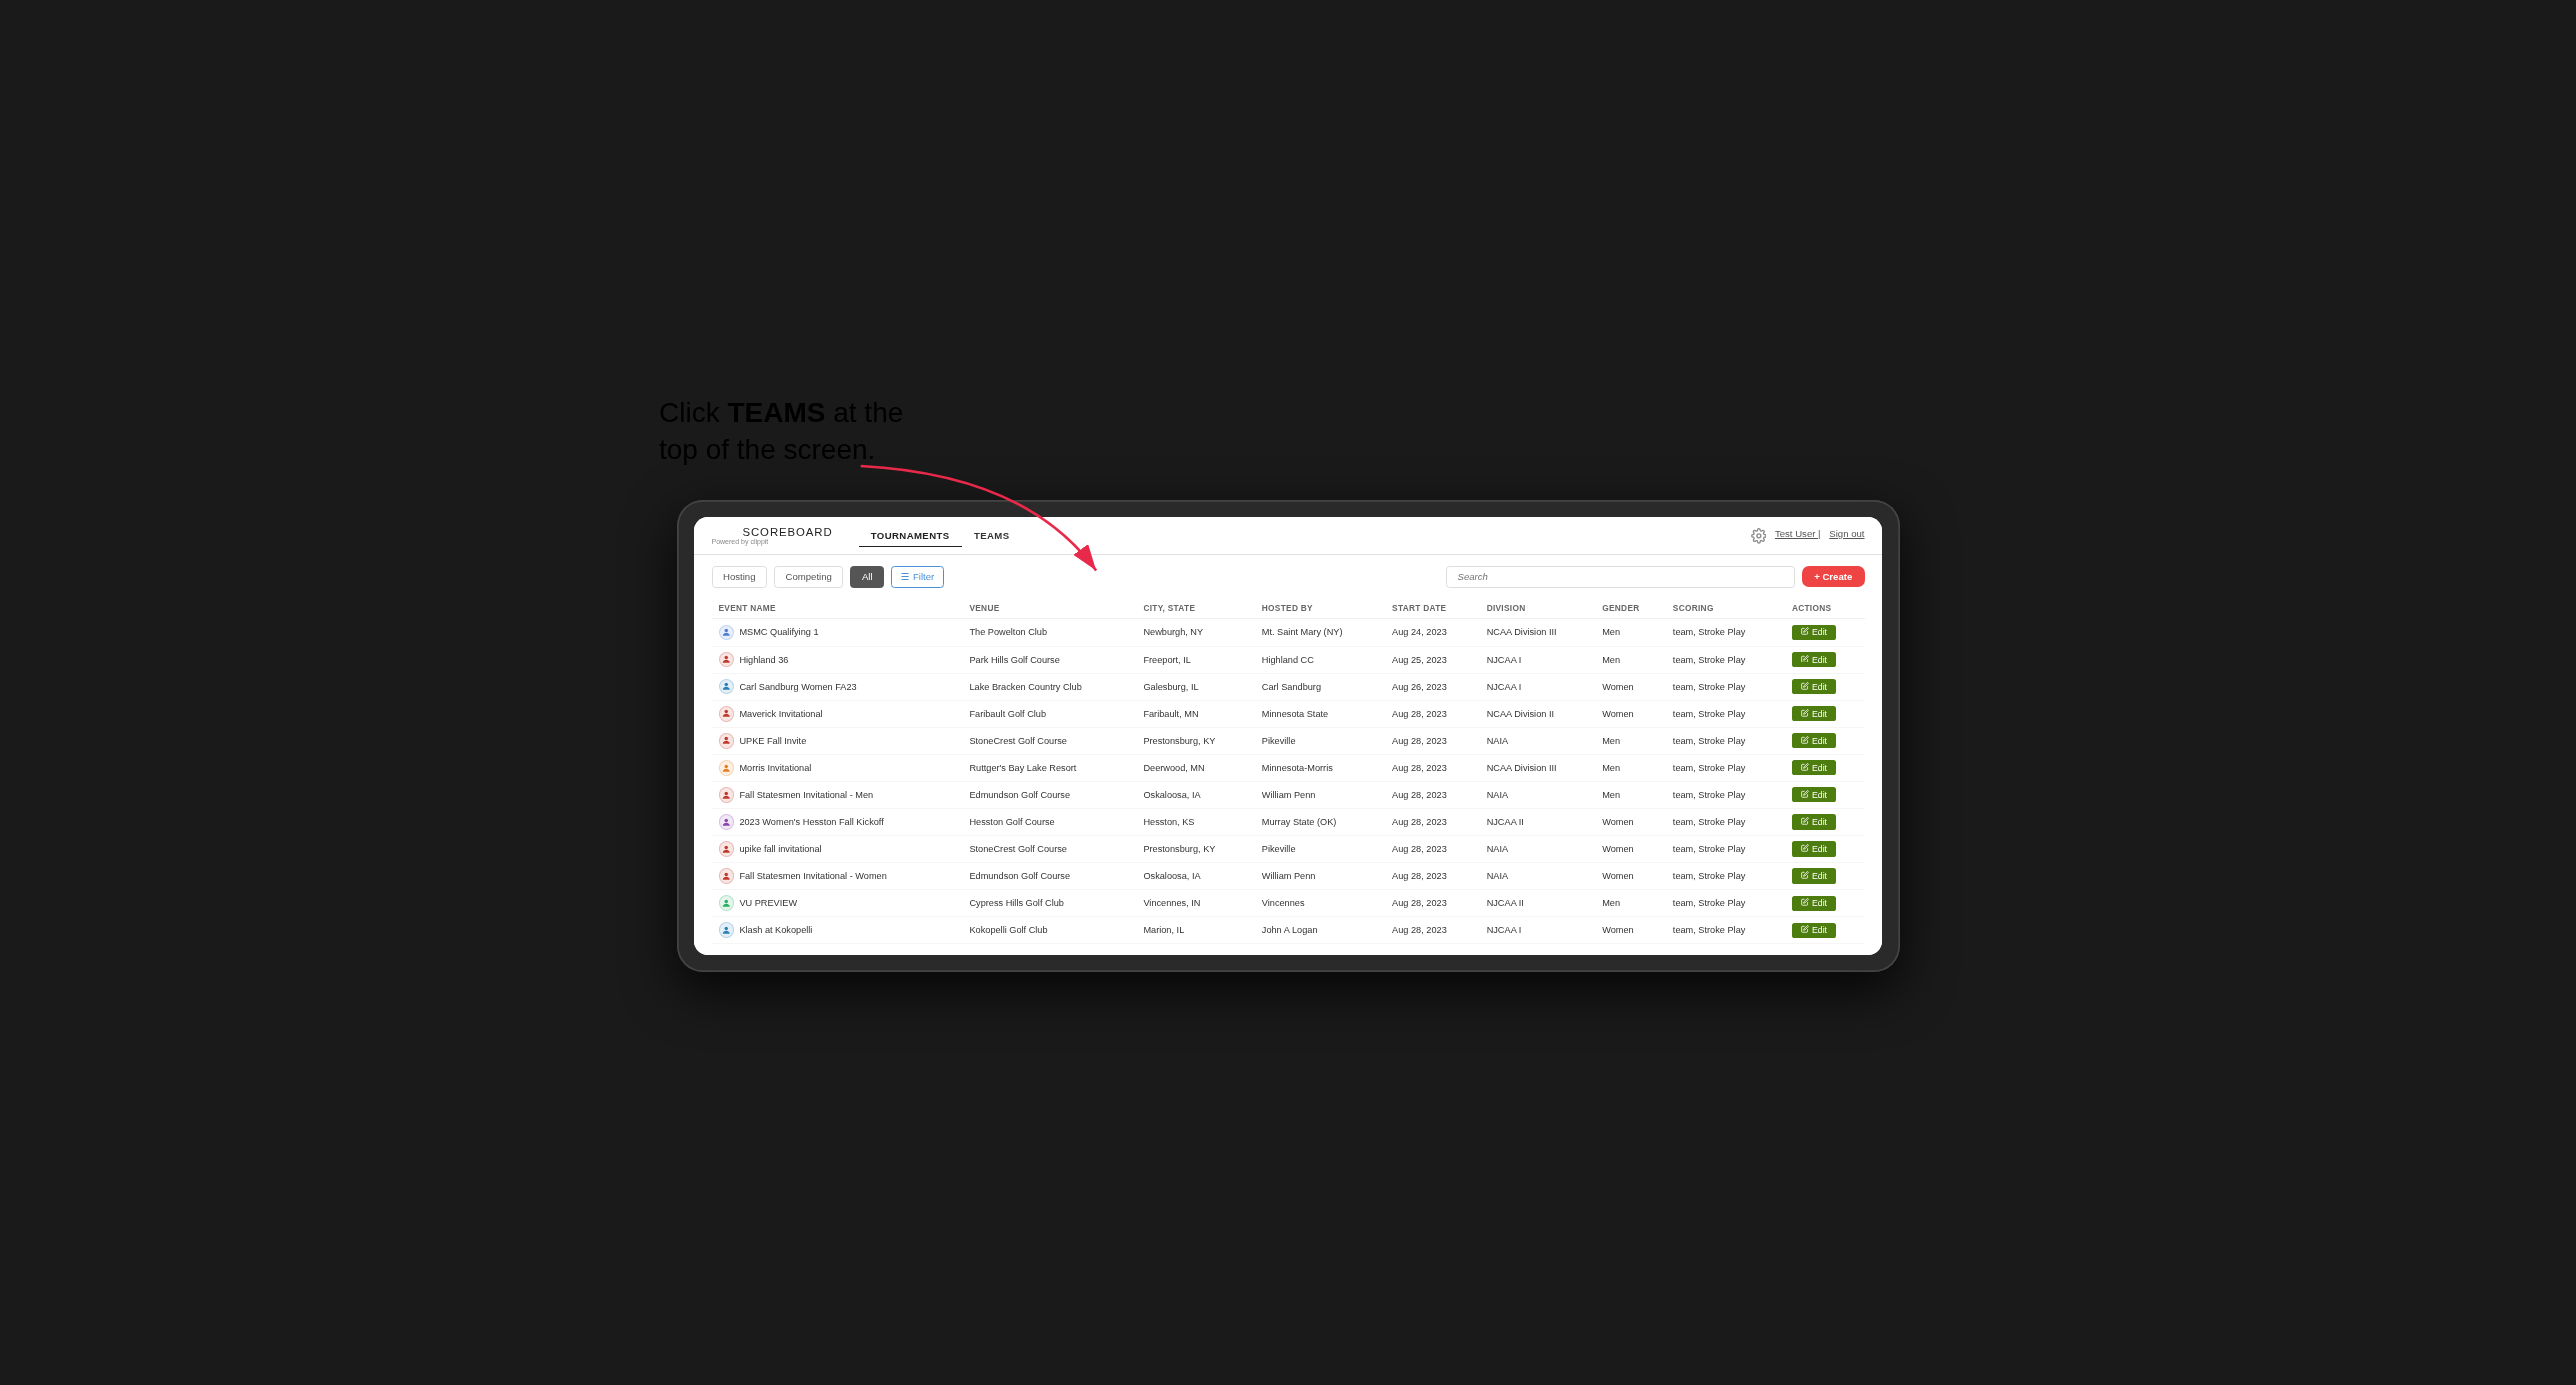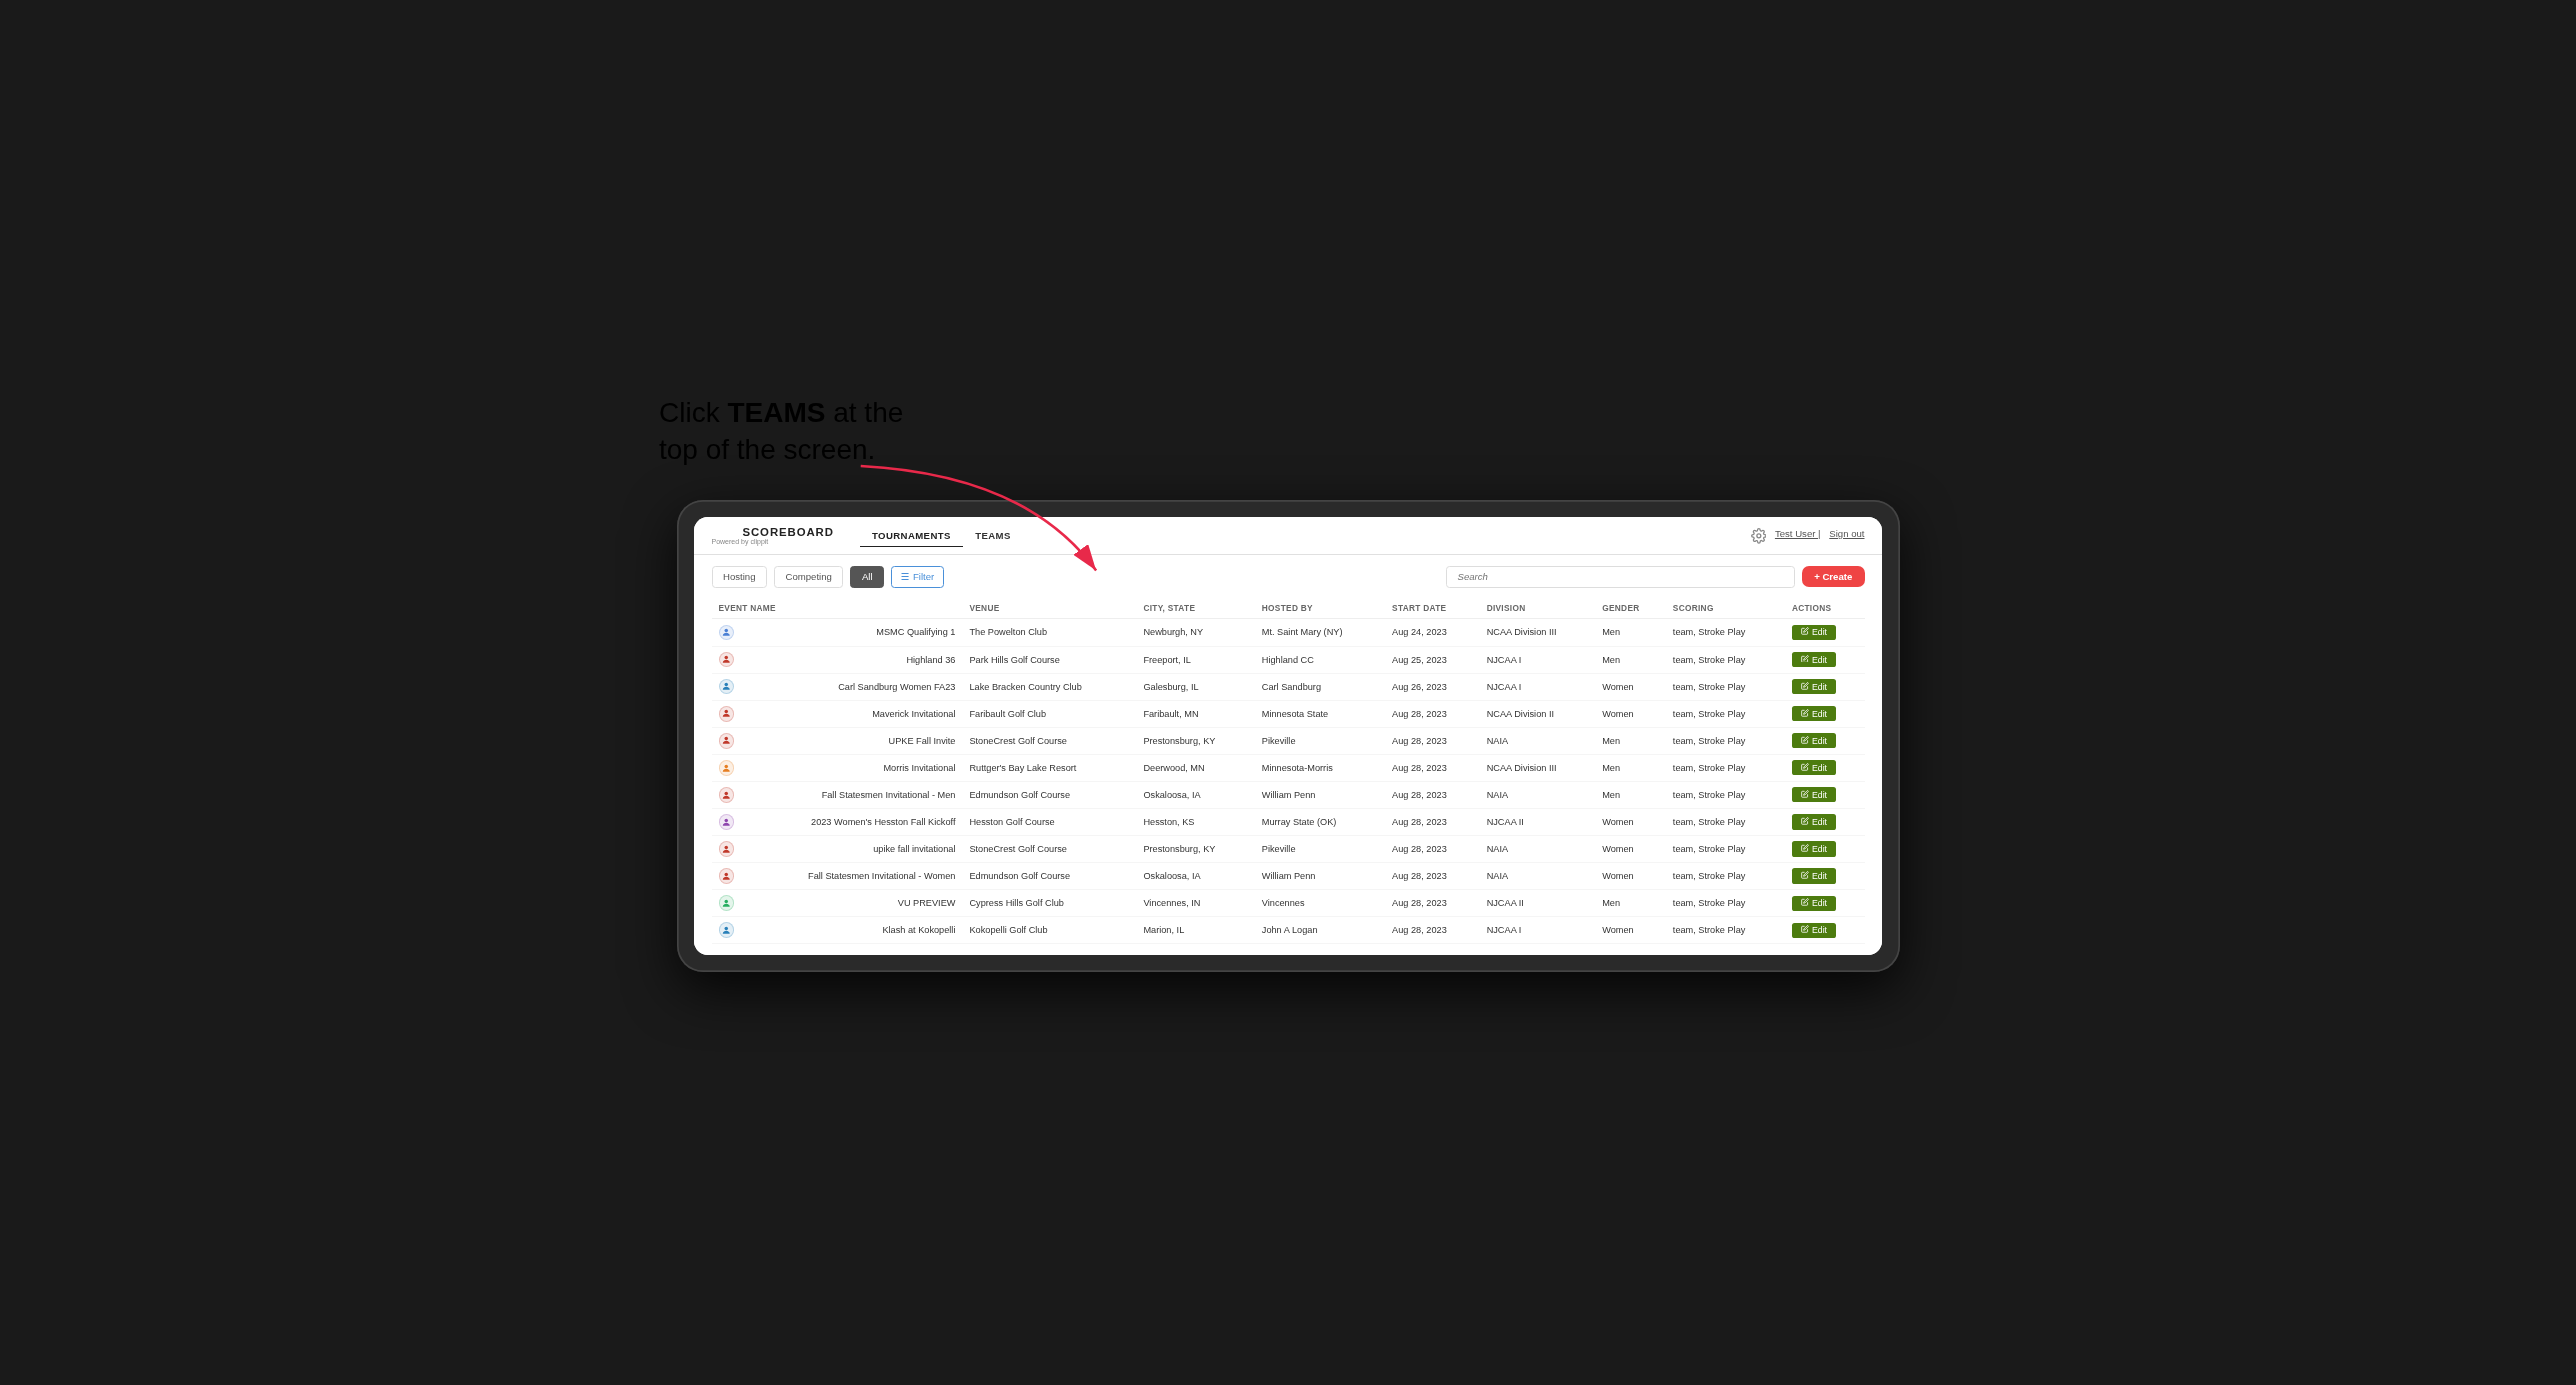--- a/index.html
+++ b/index.html
@@ -59,21 +59,21 @@
     }
 
     .logo-area {
       display: flex;
       flex-direction: column;
       margin-right: 26px;
     }
 
     .logo-title {
       font-size: 11.4px;
-      font-weight: 700;
+      font-weight: 400;
       letter-spacing: 0.9px;
       color: #222;
       padding-left: 31px;
     }
 
     .logo-subtitle {
       font-size: 7px;
       color: #888;
     }
 
@@ -220,21 +220,20 @@
       border-bottom: 0.9px solid #f5f5f5;
       color: #333;
       font-size: 9.2px;
       white-space: nowrap;
     }
 
     .event-name-cell {
       display: flex;
       align-items: center;
       gap: 5.2px;
-      justify-content: space-between;
     }
 
     .team-icon {
       width: 15.7px;
       height: 15.7px;
       border-radius: 50%;
       background: #ddd;
       display: flex;
       align-items: center;
       justify-content: center;

